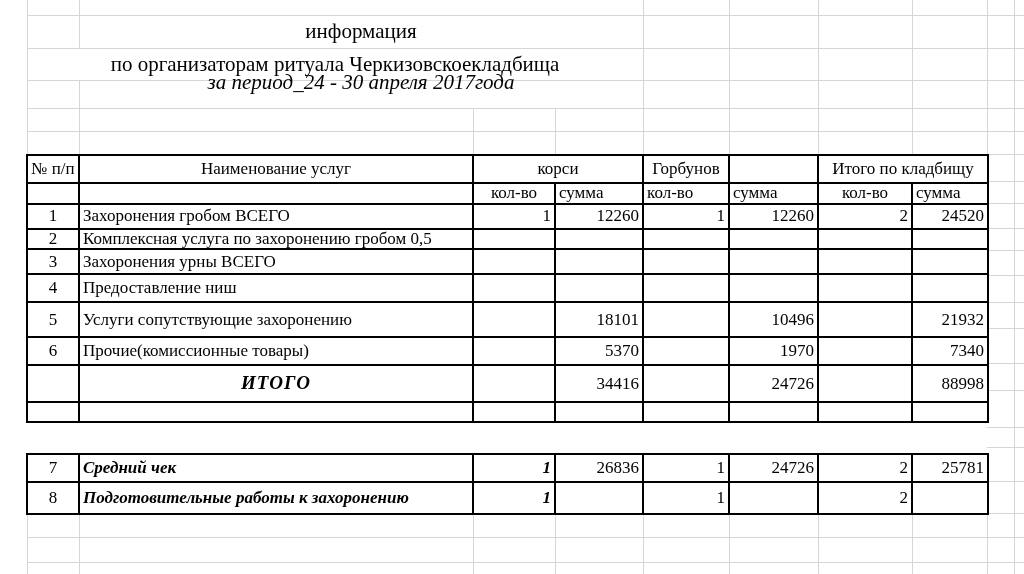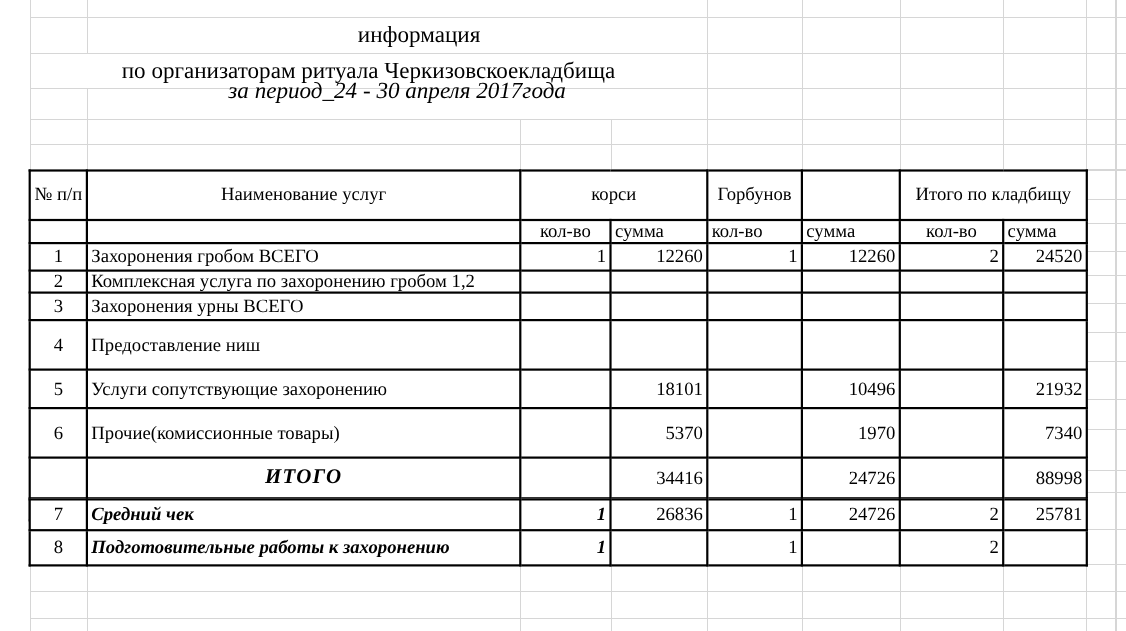--- a/index.html
+++ b/index.html
@@ -19,21 +19,21 @@
   }
   table.sheet td {
     border:2px solid #000000; font-size:17px; vertical-align:middle;
     white-space:nowrap; overflow:hidden; padding:0 3px; line-height:1.1;
   }
   .c { text-align:center; }
   .l { text-align:left; }
   .r { text-align:right; }
   .b { font-weight:bold;font-style:italic; }
   .itogo-label { font-size:19px !important; letter-spacing:1px; }
-  tr.h27 { height:45px; } tr.h22 { height:16px; } tr.h25 { height:25px; }
+  tr.h27 { height:28px; } tr.h22 { height:16px; } tr.h25 { height:25px; }
   tr.h26 { height:26px; } tr.h35 { height:35px; } tr.h37 { height:37px; }
   tr.h20 { height:20px; } tr.h28 { height:28px; } tr.h32 { height:32px; }
 </style>
 </head>
 <body>
 
 <div class="canvas">
 
   <svg class="gridlines" width="1024" height="574" shape-rendering="crispEdges" stroke="#d6d6d6" stroke-width="1">
 
@@ -75,21 +75,21 @@
     <line x1="987" y1="302.5" x2="1024" y2="302.5"></line>
     <line x1="987" y1="328.5" x2="1024" y2="328.5"></line>
     <line x1="987" y1="363.5" x2="1024" y2="363.5"></line>
     <line x1="987" y1="390.5" x2="1024" y2="390.5"></line>
     <line x1="987" y1="427.5" x2="1024" y2="427.5"></line>
     <line x1="987" y1="447.5" x2="1024" y2="447.5"></line>
     <line x1="987" y1="481.5" x2="1024" y2="481.5"></line>
     <line x1="987" y1="513.5" x2="1024" y2="513.5"></line>
   </svg>
 
-  <div class="title-cell" style="left:79px;top:15px;width:564px;height:33px;padding-left:20px;">информация</div>
+  <div class="title-cell" style="left:79px;top:15px;width:564px;height:33px;">информация</div>
   <div class="title-cell" style="left:27px;top:48px;width:616px;height:32px;">по организаторам ритуала Черкизовскоекладбища</div>
   <div class="title-cell" style="left:79px;top:68px;width:564px;height:28px;font-style:italic;">за период_24 - 30 апреля 2017года</div>
 
   <table class="sheet" style="left:26px;top:154px;">
     <colgroup>
       <col style="width:52px">
         <col style="width:394px">
         <col style="width:82px">
         <col style="width:88px">
       <col style="width:86px">
@@ -121,21 +121,21 @@
       <td class="l">Захоронения гробом ВСЕГО</td>
       <td class="r">1</td>
       <td class="r">12260</td>
       <td class="r">1</td>
       <td class="r">12260</td>
       <td class="r">2</td>
       <td class="r">24520</td>
     </tr>
     <tr class="h22">
       <td class="c">2</td>
-      <td class="l">Комплексная услуга по захоронению гробом 1,2</td>
+      <td class="l">Комплексная услуга по захоронению гробом 0,5</td>
       <td class="r"></td>
       <td class="r"></td>
       <td class="r"></td>
       <td class="r"></td>
       <td class="r"></td>
       <td class="r"></td>
     </tr>
     <tr class="h25">
       <td class="c">3</td>
       <td class="l">Захоронения урны ВСЕГО</td>

